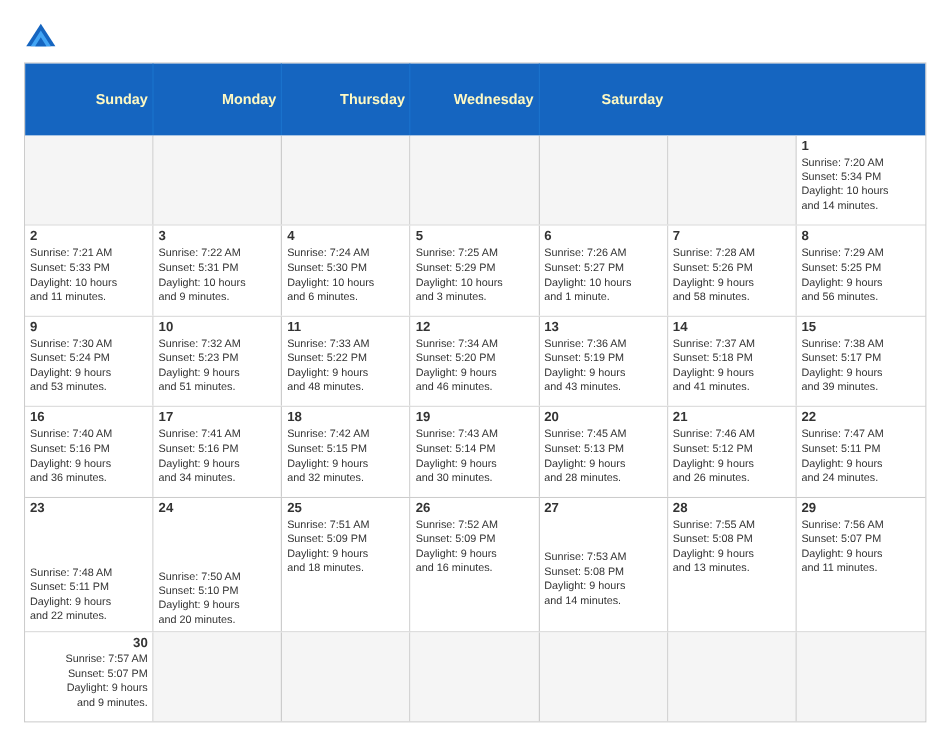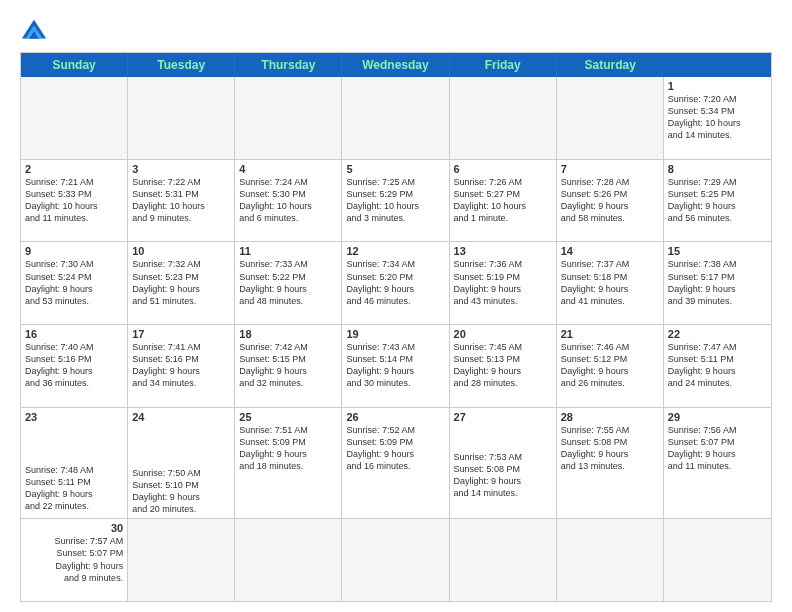--- a/index.html
+++ b/index.html
@@ -56,25 +56,25 @@
       display: flex;
       flex-direction: column;
       border: 1px solid #ccc;
     }
     .day-headers {
       display: grid;
       grid-template-columns: repeat(7, 1fr);
       background: #1565c0;
     }
     .day-header {
-      color: #86efac;
+      color: #fef9c3;
       font-size: 12px;
       font-weight: bold;
-      padding: 5px 4px;
-      text-align: center;
+      padding: 23px 4px;
+      text-align: right;
       border-right: 1px solid #1a72cc;
     }
     .day-header:last-child { border-right: none; }
     .calendar-body {
       display: flex;
       flex-direction: column;
       flex: 1;
     }
     .calendar-row {
       display: grid;
@@ -123,24 +123,23 @@
     </div>
     <div class="title-block">
       <div class="month-year"></div>
       <div class="location"></div>
     </div>
   </div>
 
   <div class="calendar">
     <div class="day-headers" id="day-headers-row">
         <div class="day-header">Sunday</div>
-        <div class="day-header">Tuesday</div>
+        <div class="day-header">Monday</div>
         <div class="day-header">Thursday</div>
         <div class="day-header">Wednesday</div>
-        <div class="day-header">Friday</div>
         <div class="day-header">Saturday</div>
       </div>
     <div class="calendar-body" id="calendar-body">
         <div class="calendar-row">
           <div class="cell empty"></div>
           <div class="cell empty"></div>
           <div class="cell empty"></div>
           <div class="cell empty"></div>
           <div class="cell empty"></div>
           <div class="cell empty"></div>

